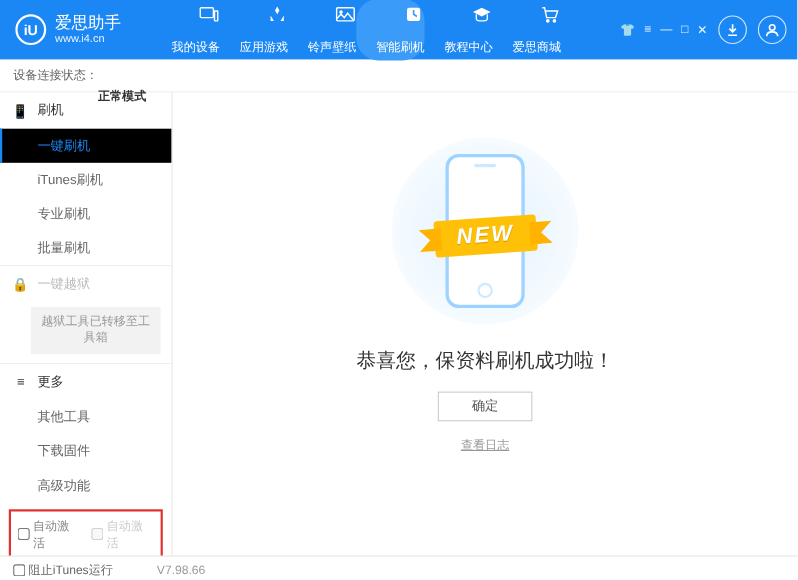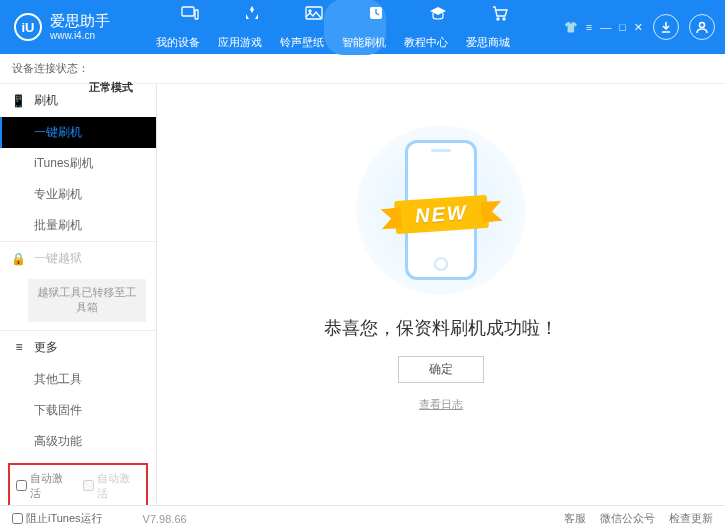--- a/index.html
+++ b/index.html
@@ -206,18 +206,13 @@
     <a class="log-link">查看日志</a>
   </div>
 </div>
 
 <div class="footer">
   <label class="cb">
       <input type="checkbox" style="">
       <span>阻止iTunes运行</span>
     </label>
   <span class="ver">V7.98.66</span>
-  <div class="footer-right">
-    <span>客服</span>
-    <span>微信公众号</span>
-    <span>检查更新</span>
-  </div>
 </div>
 
 </body></html>

